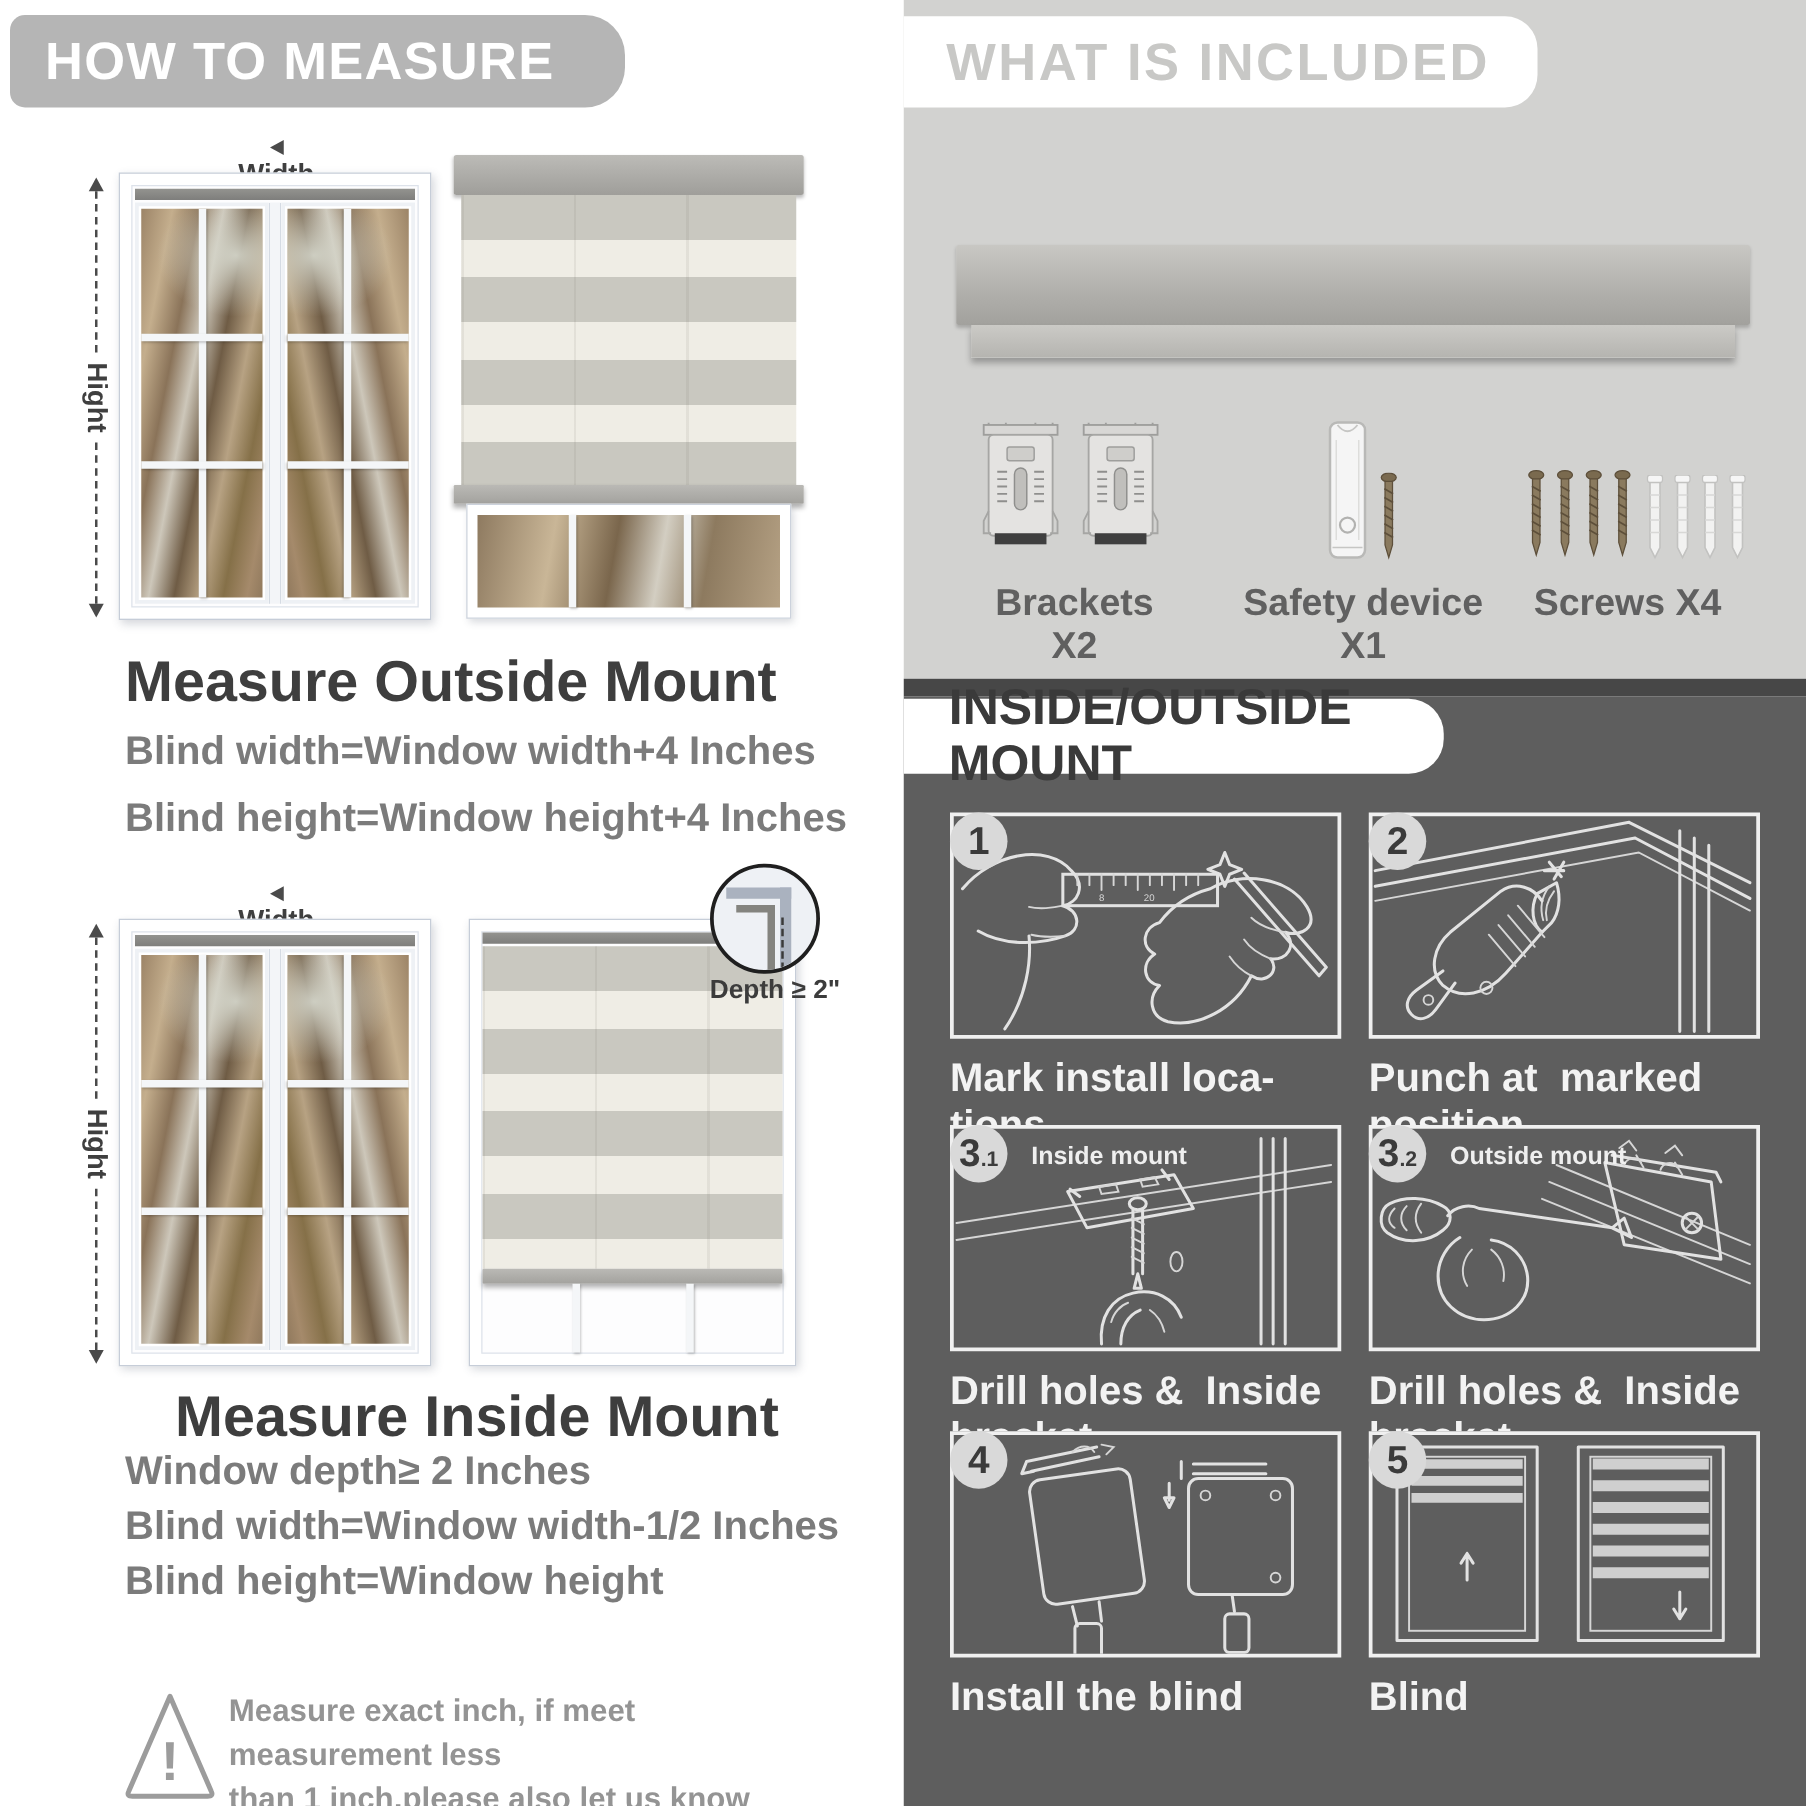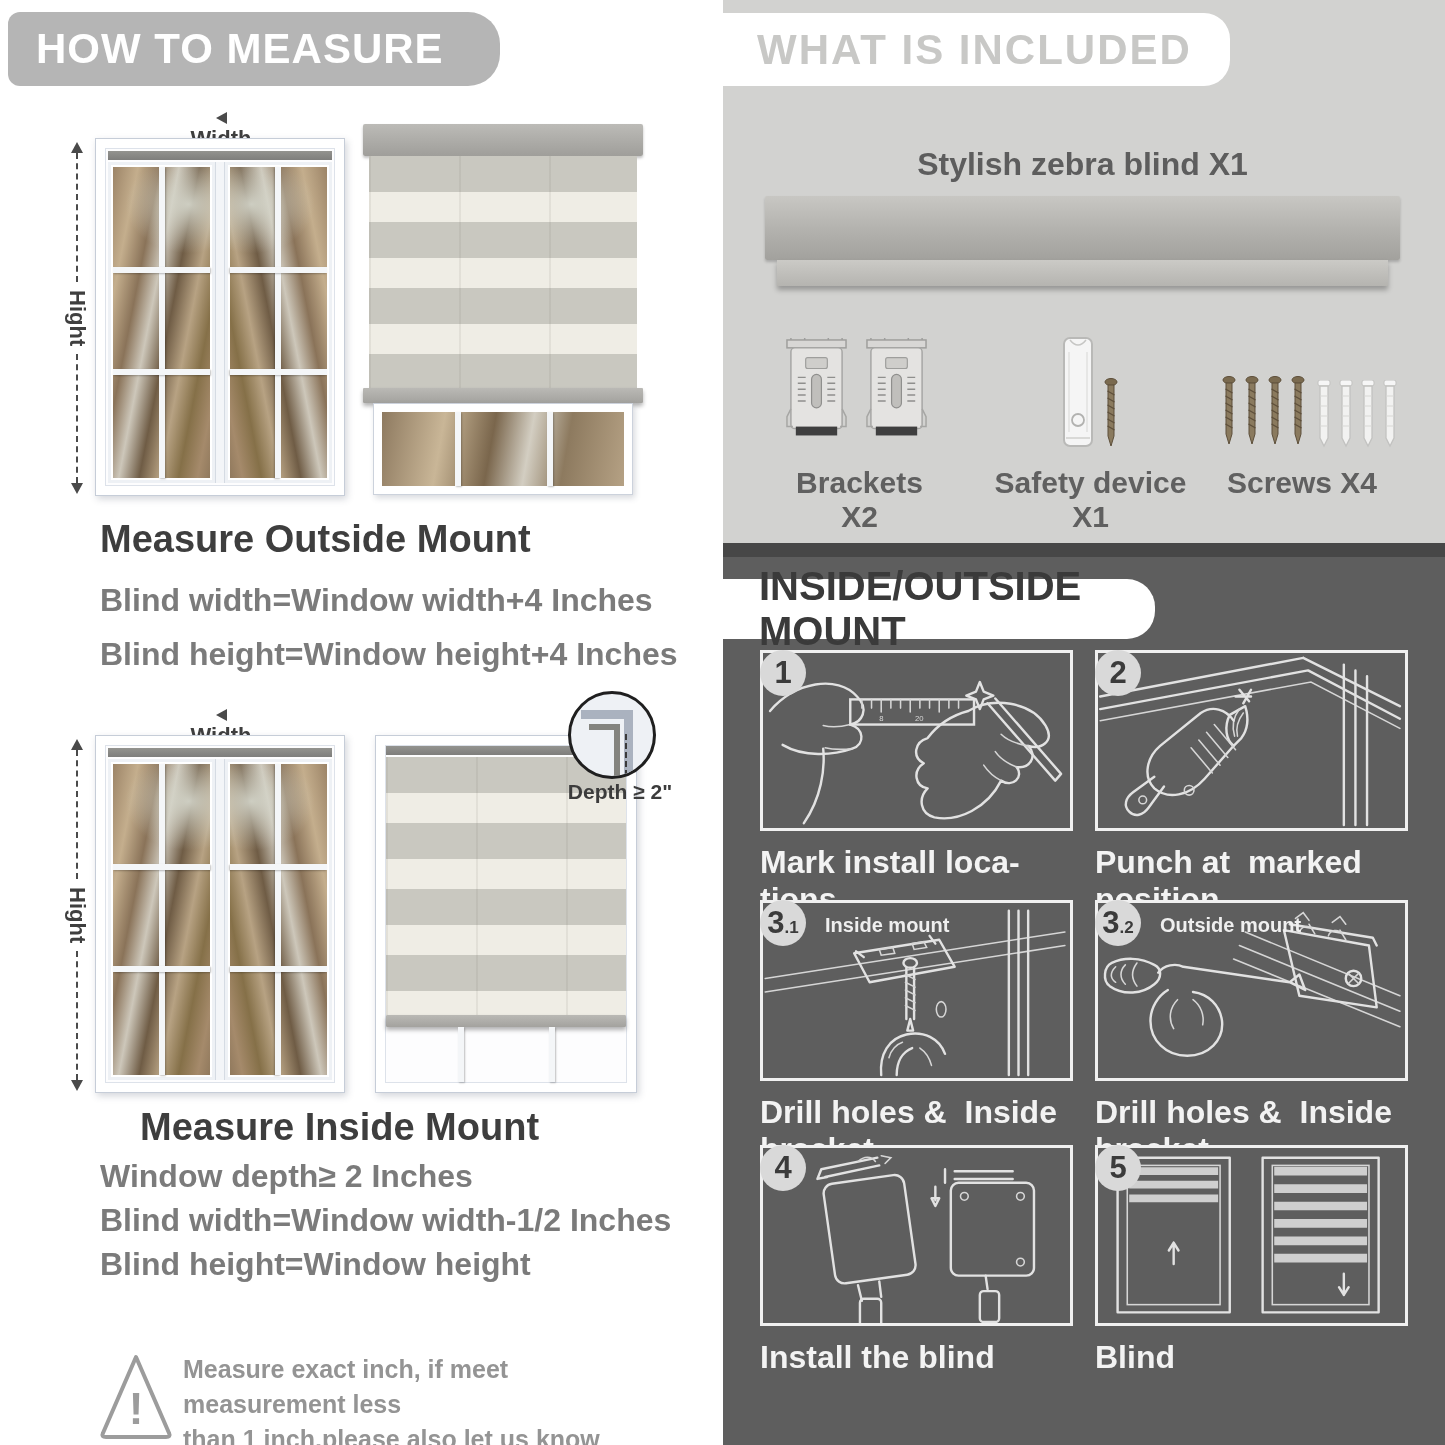--- a/index.html
+++ b/index.html
@@ -42,21 +42,21 @@
   
   .cassette { height:32px; background:linear-gradient(#bcbbb7,#9f9e9a); border-radius:2px; box-shadow:0 2px 3px rgba(0,0,0,.25); }
   .fabric { margin:0 6px; background:
       repeating-linear-gradient(90deg, rgba(110,105,95,.10) 0 2px, rgba(255,255,255,0) 2px 90px),
       repeating-linear-gradient(180deg,#c9c8c0 0 36px,#efede5 36px 66px); }
   .botrail { height:15px; background:linear-gradient(#bab9b5,#a3a29e); box-shadow:0 3px 4px rgba(0,0,0,.3); border-radius:1px; }
   .underwin { margin:0 10px; background:#fff; border:1px solid #ccd2dc; padding:8px; box-shadow:2px 3px 6px rgba(60,70,90,.2); }
   .underwin .uglass { position:relative; height:100%;
     background:linear-gradient(100deg,#8e7a60 0%,#c9b697 25%,#7a664c 45%,#d3cec2 60%,#8d7a5f 75%,#b5a184 100%); }
 
-  .sec-title { font-size:38px; font-weight:bold; color:#3e3e3e; }
+  .sec-title { font-size:46px; font-weight:bold; color:#3e3e3e; }
   .sec-line  { font-size:32px; font-weight:bold; color:#7b7b7b; }
 
   .warn-text { font-size:25px; line-height:35px; color:#949494; font-weight:bold; }
 
   .depth-lbl { font-size:21px; font-weight:bold; color:#3c3c3c; text-align:center; }
   .mag { border:3px solid #1f1f1f; border-radius:50%; background:#eef1f5; overflow:hidden; }
 
   
   .rp-top { left:723px; top:0; width:722px; height:543px; background:#d2d2d0; }
   .rp-strip { left:723px; top:543px; width:722px; height:14px; background:#474747; }
@@ -65,21 +65,21 @@
   .included-header { left:723px; top:13px; width:507px; height:73px; background:#ffffff;
     border-radius:0 26px 26px 0; display:flex; align-items:center; padding-left:34px;
     color:#c8c8c6; font-size:42px; font-weight:bold; letter-spacing:2px; }
   .product-lbl { left:760px; top:146px; width:645px; text-align:center; font-size:32px; font-weight:bold; color:#5d5d5d; }
   .headrail { left:765px; top:196px; width:635px; height:64px; border-radius:2px;
     background:linear-gradient(180deg,#c8c7c3,#b2b1ad 55%,#a2a19d); box-shadow:0 2px 3px rgba(0,0,0,.2); }
   .headrail2 { left:777px; top:260px; width:611px; height:26px;
     background:linear-gradient(180deg,#cbcac6,#b5b4b0); box-shadow:0 4px 5px rgba(0,0,0,.28); }
   .item-lbl { top:466px; font-size:30px; font-weight:bold; color:#606060; text-align:center; }
 
-  .mount-header { left:723px; top:579px; width:432px; height:60px; background:#ffffff;
+  .mount-header { left:723px; top:559px; width:432px; height:60px; background:#ffffff;
     border-radius:0 28px 28px 0; display:flex; align-items:center; padding-left:36px;
     color:#3a3a3a; font-size:40px; font-weight:bold; }
 
   .step { width:313px; }
   .stepbox { position:relative; width:313px; height:181px; border:3px solid #f0f0f0; background:#5e5e5e; }
   .badge { position:absolute; left:-3px; top:-3px; width:46px; height:46px; border-radius:0 0 24px 0;
     background:#d9d9d9; color:#3b3b3b; font-weight:bold; font-size:31px;
     display:flex; align-items:center; justify-content:center; border-radius:50%; }
   .badge .sub { font-size:17px; margin-top:10px; }
   .steplabel { position:absolute; left:62px; top:11px; color:#efefef; font-size:20px; font-weight:bold; }
@@ -222,21 +222,20 @@
 
   </div>
 
   <div class="abs rp-top"></div>
   <div class="abs rp-strip"></div>
   <div class="abs rp-dark"></div>
 
   <div class="abs included-header">
     <span>WHAT IS INCLUDED</span>
   </div>
-  <div class="abs product-lbl">Stylish zebra blind X1</div>
   <div class="abs headrail"></div>
   <div class="abs headrail2"></div>
 
   <div class="abs" style="left:785px; top:338px; width:63px; height:104px;">
     <svg viewBox="0 0 64 104">
       <rect x="2" y="2" width="60" height="8" fill="#d8d7d5" stroke="#9e9e9c" stroke-width="1.5"></rect>
       <path d="M6 2 V0 M20 2 V0 M44 2 V0 M58 2 V0" stroke="#9e9e9c" stroke-width="1.5"></path>
       <rect x="6" y="10" width="52" height="82" rx="4" fill="#e4e3e1" stroke="#a6a6a4" stroke-width="1.5"></rect>
       <rect x="21" y="20" width="22" height="11" rx="2" fill="#cfcecb" stroke="#9e9e9c" stroke-width="1.2"></rect>
       <rect x="27" y="37" width="10" height="34" rx="5" fill="#c0bfbc" stroke="#8f8f8d" stroke-width="1.2"></rect>

